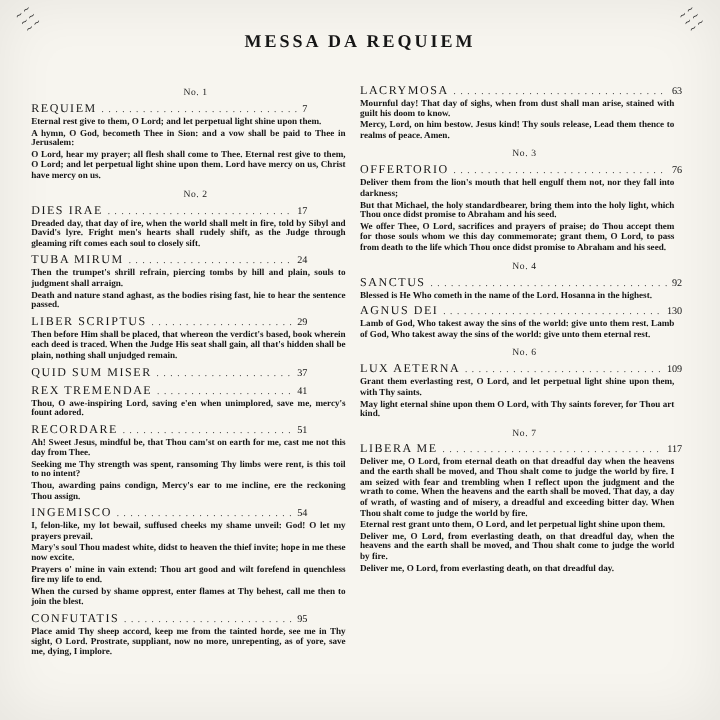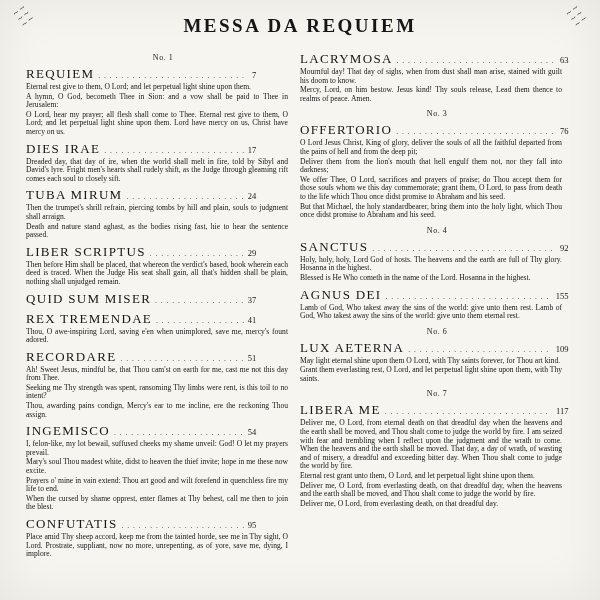--- a/index.html
+++ b/index.html
@@ -5,23 +5,23 @@
   html, body { margin: 0; padding: 0; background: #e8e6e1; }
   .page {
     width: 600px; height: 600px; margin: 0 auto; position: relative;
     background: #f7f5ef;
     box-shadow: inset 0 0 50px rgba(0,0,0,0.07);
     overflow: hidden;
     font-family: "Liberation Serif", serif;
     color: #161616;
   }
   .title {
-    margin: 4px; padding-top: 11px;
+    margin: 16px; padding-top: 11px;
     text-align: center;
-    font-size: 19px; font-weight: 700; letter-spacing: 2.5px;
+    font-size: 15px; font-weight: 700; letter-spacing: 2.5px;
   }
   .ornament {
     position: absolute; top: 5px;
     font-family: "DejaVu Serif", serif;
     font-size: 8px; line-height: 7px; letter-spacing: 1px;
     color: #2e2e2e; white-space: pre-line;
   }
   .ornament-left  { left: 16px;  transform: rotate(-38deg); }
   .ornament-right { right: 16px; transform: rotate(-38deg); }
   .columns {
@@ -33,32 +33,33 @@
     text-align: center; font-size: 8px; letter-spacing: 0.5px;
     margin: 6px 0 4px 0;
   }
   .entry-head {
     display: flex; align-items: baseline;
     margin: 4px 0 1px 0;
   }
   .col-left  .entry-head { width: 84%; justify-content: flex-end; }
   .col-right .entry-head { width: 98%; }
   .etitle {
-    font-size: 13px; letter-spacing: 1.3px; white-space: nowrap;
+    font-size: 10px; letter-spacing: 1.3px; white-space: nowrap;
   }
   .leader {
     flex: 1; overflow: hidden; white-space: nowrap;
     font-size: 7.5px; letter-spacing: 1px; margin: 0 4px;
     color: #222;
   }
   .pagenum { font-size: 8.5px; }
   p.body {
     font-size: 7.6px; line-height: 8.6px;
     margin: 0 12px 1px 0;
     text-align: justify;
+    font-weight: bold;
   }
 </style>
 </head>
 <body>
 
 <div class="page">
 
   <div class="ornament ornament-left">~~
 ~~
 ~~</div>
@@ -77,20 +78,21 @@
         <div class="entry-head">
           <span class="etitle">REQUIEM</span>
           <span class="leader">. . . . . . . . . . . . . . . . . . . . . . . . . . . . . . . . . . . . . . . .</span>
           <span class="pagenum">7</span>
         </div>
         <p class="body">Eternal rest give to them, O Lord; and let perpetual light shine upon them.</p>
         <p class="body">A hymn, O God, becometh Thee in Sion: and a vow shall be paid to Thee in Jerusalem:</p>
         <p class="body">O Lord, hear my prayer; all flesh shall come to Thee. Eternal rest give to them, O Lord; and let perpetual light shine upon them. Lord have mercy on us, Christ have mercy on us.</p>
       </section>
 
+      <div class="group-head">No. 2</div>
 
       <section class="entry">
         <div class="entry-head">
           <span class="etitle">DIES IRAE</span>
           <span class="leader">. . . . . . . . . . . . . . . . . . . . . . . . . . . . . . . . . . . . . . . .</span>
           <span class="pagenum">17</span>
         </div>
         <p class="body">Dreaded day, that day of ire, when the world shall melt in fire, told by Sibyl and David's lyre. Fright men's hearts shall rudely shift, as the Judge through gleaming rift comes each soul to closely sift.</p>
       </section>
 
@@ -177,58 +179,56 @@
       </section>
 
       <div class="group-head">No. 3</div>
 
       <section class="entry">
         <div class="entry-head">
           <span class="etitle">OFFERTORIO</span>
           <span class="leader">. . . . . . . . . . . . . . . . . . . . . . . . . . . . . . . . . . . . . . . .</span>
           <span class="pagenum">76</span>
         </div>
-        <p class="body">O Lord Jesus Christ, King of glory, deliver the souls of all the faithful departed from the pains of hell and from the deep pit;</p>
         <p class="body">Deliver them from the lion's mouth that hell engulf them not, nor they fall into darkness;</p>
+        <p class="body">But that Michael, the holy standardbearer, bring them into the holy light, which Thou once didst promise to Abraham and his seed.</p>
         <p class="body">We offer Thee, O Lord, sacrifices and prayers of praise; do Thou accept them for those souls whom we this day commemorate; grant them, O Lord, to pass from death to the life which Thou once didst promise to Abraham and his seed.</p>
-        <p class="body">But that Michael, the holy standardbearer, bring them into the holy light, which Thou once didst promise to Abraham and his seed.</p>
       </section>
 
       <div class="group-head">No. 4</div>
 
       <section class="entry">
         <div class="entry-head">
           <span class="etitle">SANCTUS</span>
           <span class="leader">. . . . . . . . . . . . . . . . . . . . . . . . . . . . . . . . . . . . . . . .</span>
           <span class="pagenum">92</span>
         </div>
-        <p class="body">Holy, holy, holy, Lord God of hosts. The heavens and the earth are full of Thy glory. Hosanna in the highest.</p>
         <p class="body">Blessed is He Who cometh in the name of the Lord. Hosanna in the highest.</p>
       </section>
 
 
       <section class="entry">
         <div class="entry-head">
           <span class="etitle">AGNUS DEI</span>
           <span class="leader">. . . . . . . . . . . . . . . . . . . . . . . . . . . . . . . . . . . . . . . .</span>
-          <span class="pagenum">155</span>
+          <span class="pagenum">130</span>
         </div>
         <p class="body">Lamb of God, Who takest away the sins of the world: give unto them rest. Lamb of God, Who takest away the sins of the world: give unto them eternal rest.</p>
       </section>
 
       <div class="group-head">No. 6</div>
 
       <section class="entry">
         <div class="entry-head">
           <span class="etitle">LUX AETERNA</span>
           <span class="leader">. . . . . . . . . . . . . . . . . . . . . . . . . . . . . . . . . . . . . . . .</span>
           <span class="pagenum">109</span>
         </div>
+        <p class="body">Grant them everlasting rest, O Lord, and let perpetual light shine upon them, with Thy saints.</p>
         <p class="body">May light eternal shine upon them O Lord, with Thy saints forever, for Thou art kind.</p>
-        <p class="body">Grant them everlasting rest, O Lord, and let perpetual light shine upon them, with Thy saints.</p>
       </section>
 
       <div class="group-head">No. 7</div>
 
       <section class="entry">
         <div class="entry-head">
           <span class="etitle">LIBERA ME</span>
           <span class="leader">. . . . . . . . . . . . . . . . . . . . . . . . . . . . . . . . . . . . . . . .</span>
           <span class="pagenum">117</span>
         </div>

